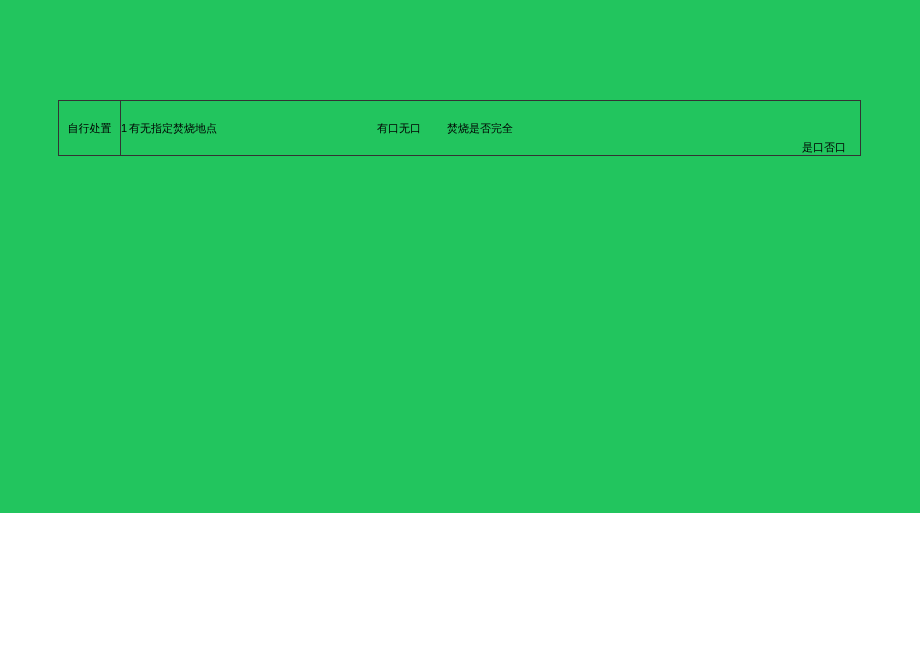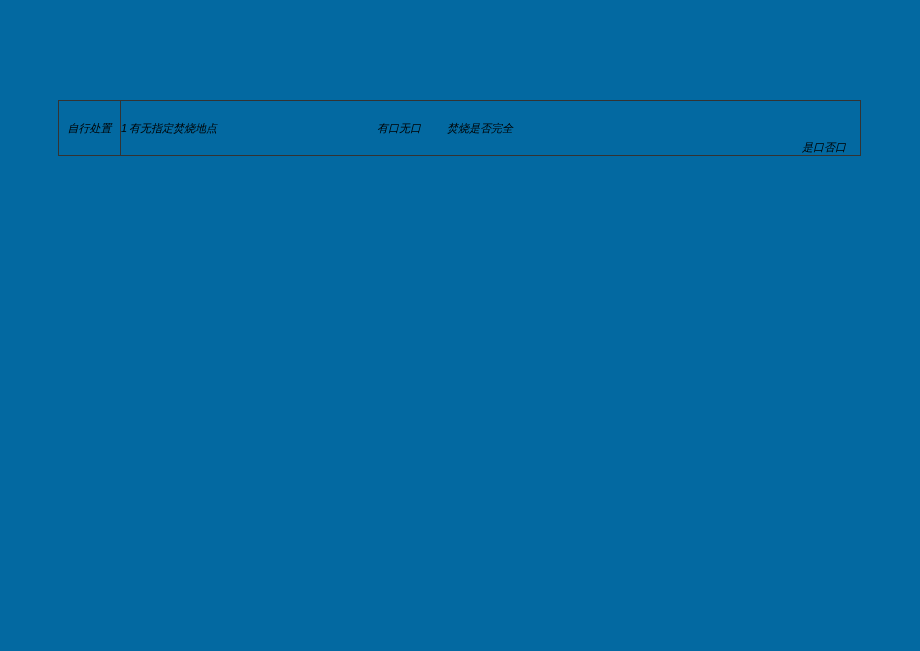--- a/index.html
+++ b/index.html
@@ -4,24 +4,23 @@
   <style>
     * { box-sizing: border-box; }
     html, body {
       margin: 0;
       padding: 0;
       background: #ffffff;
       font-family: "SimSun", "Microsoft YaHei", sans-serif;
     }
     .page {
       width: 920px;
-      height: 651px;
+      height: 513px;
       position: relative;
-      background: #0369a1;
-      font-style: italic;
+      background: #22c55e;
     }
     .form-table {
       position: absolute;
       top: 100px;
       left: 58px;
       width: 803px;
       border-collapse: collapse;
       font-size: 11px;
       color: #000000;
     }

